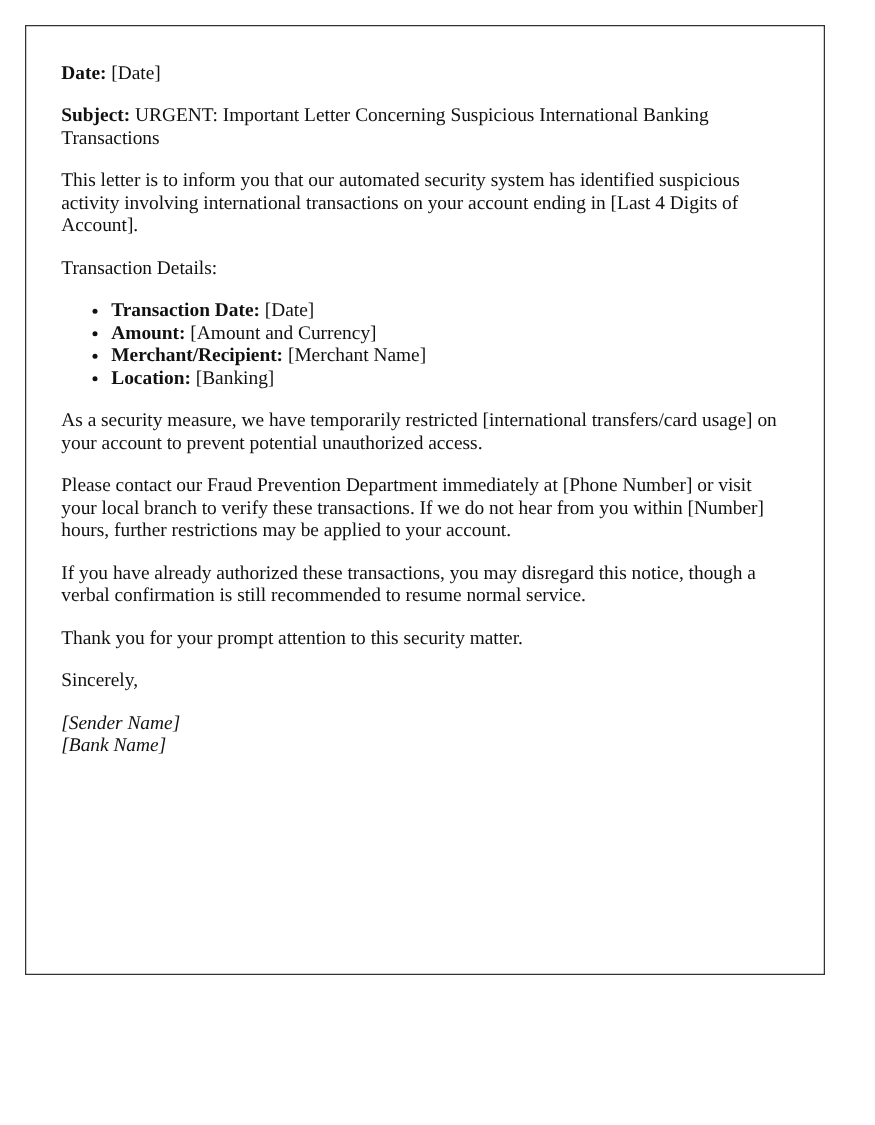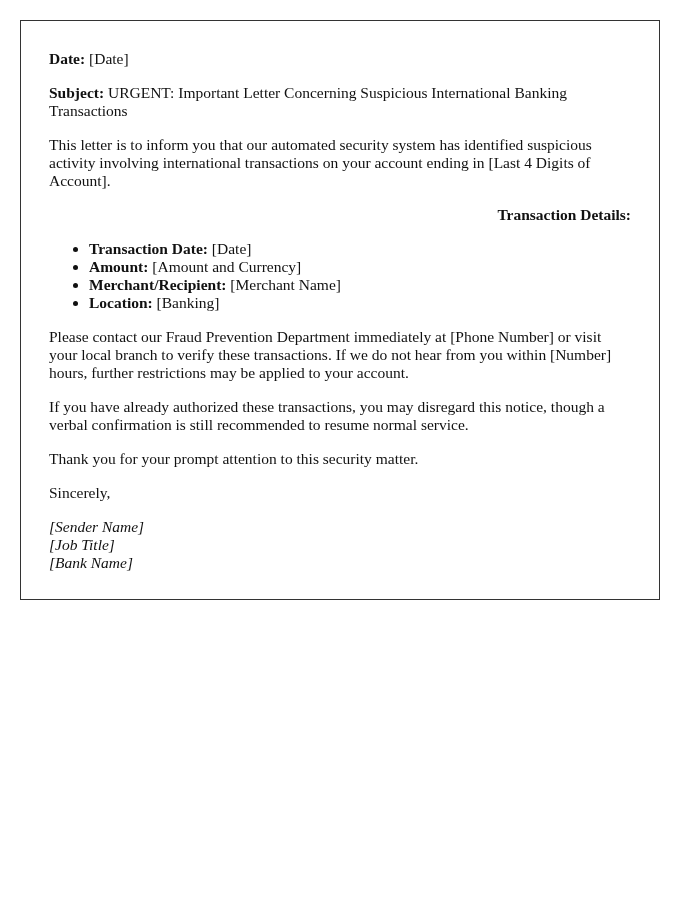--- a/index.html
+++ b/index.html
@@ -13,37 +13,36 @@
       font-family: "Liberation Serif", "DejaVu Serif", serif;
       font-size: 15.5px;
       line-height: 18px;
       color: #111111;
     }
     .letter {
       position: absolute;
       left: 20px;
       top: 20px;
       width: 640px;
-      height: 580px;
+      height: 760px;
       border: 1px solid #333333;
       box-sizing: border-box;
       padding: 29px 28px 0 28px;
     }
     p {
       margin: 0 0 16px 0;
     }
     .label {
       font-weight: bold;
     }
     h3 {
       font-size: 15.5px;
-      font-weight: bold;
+      font-weight: normal;
       margin: 0 0 16px 0;
       line-height: 18px;
-      text-align: right;
     }
     ul {
       margin: 0 0 16px 0;
       padding-left: 40px;
     }
     ul li {
       margin: 0;
       line-height: 18px;
     }
     .signature-block {
@@ -86,29 +85,29 @@
     <li>
       <span class="label">Merchant/Recipient:</span>
       <span>[Merchant Name]</span>
     </li>
     <li>
       <span class="label">Location:</span>
       <span>[Banking]</span>
     </li>
   </ul>
 
+  <p>As a security measure, we have temporarily restricted [international transfers/card usage] on your account to prevent potential unauthorized access.</p>
 
 
   <p>Please contact our Fraud Prevention Department immediately at [Phone Number] or visit your local branch to verify these transactions. If we do not hear from you within [Number] hours, further restrictions may be applied to your account.</p>
 
   <p>If you have already authorized these transactions, you may disregard this notice, though a verbal confirmation is still recommended to resume normal service.</p>
 
   <p>Thank you for your prompt attention to this security matter.</p>
 
   <p>Sincerely,</p>
 
   <div class="signature-block">
     <div>[Sender Name]</div>
-    <div>[Job Title]</div>
     <div>[Bank Name]</div>
   </div>
 
 </div>
 
 </body></html>

